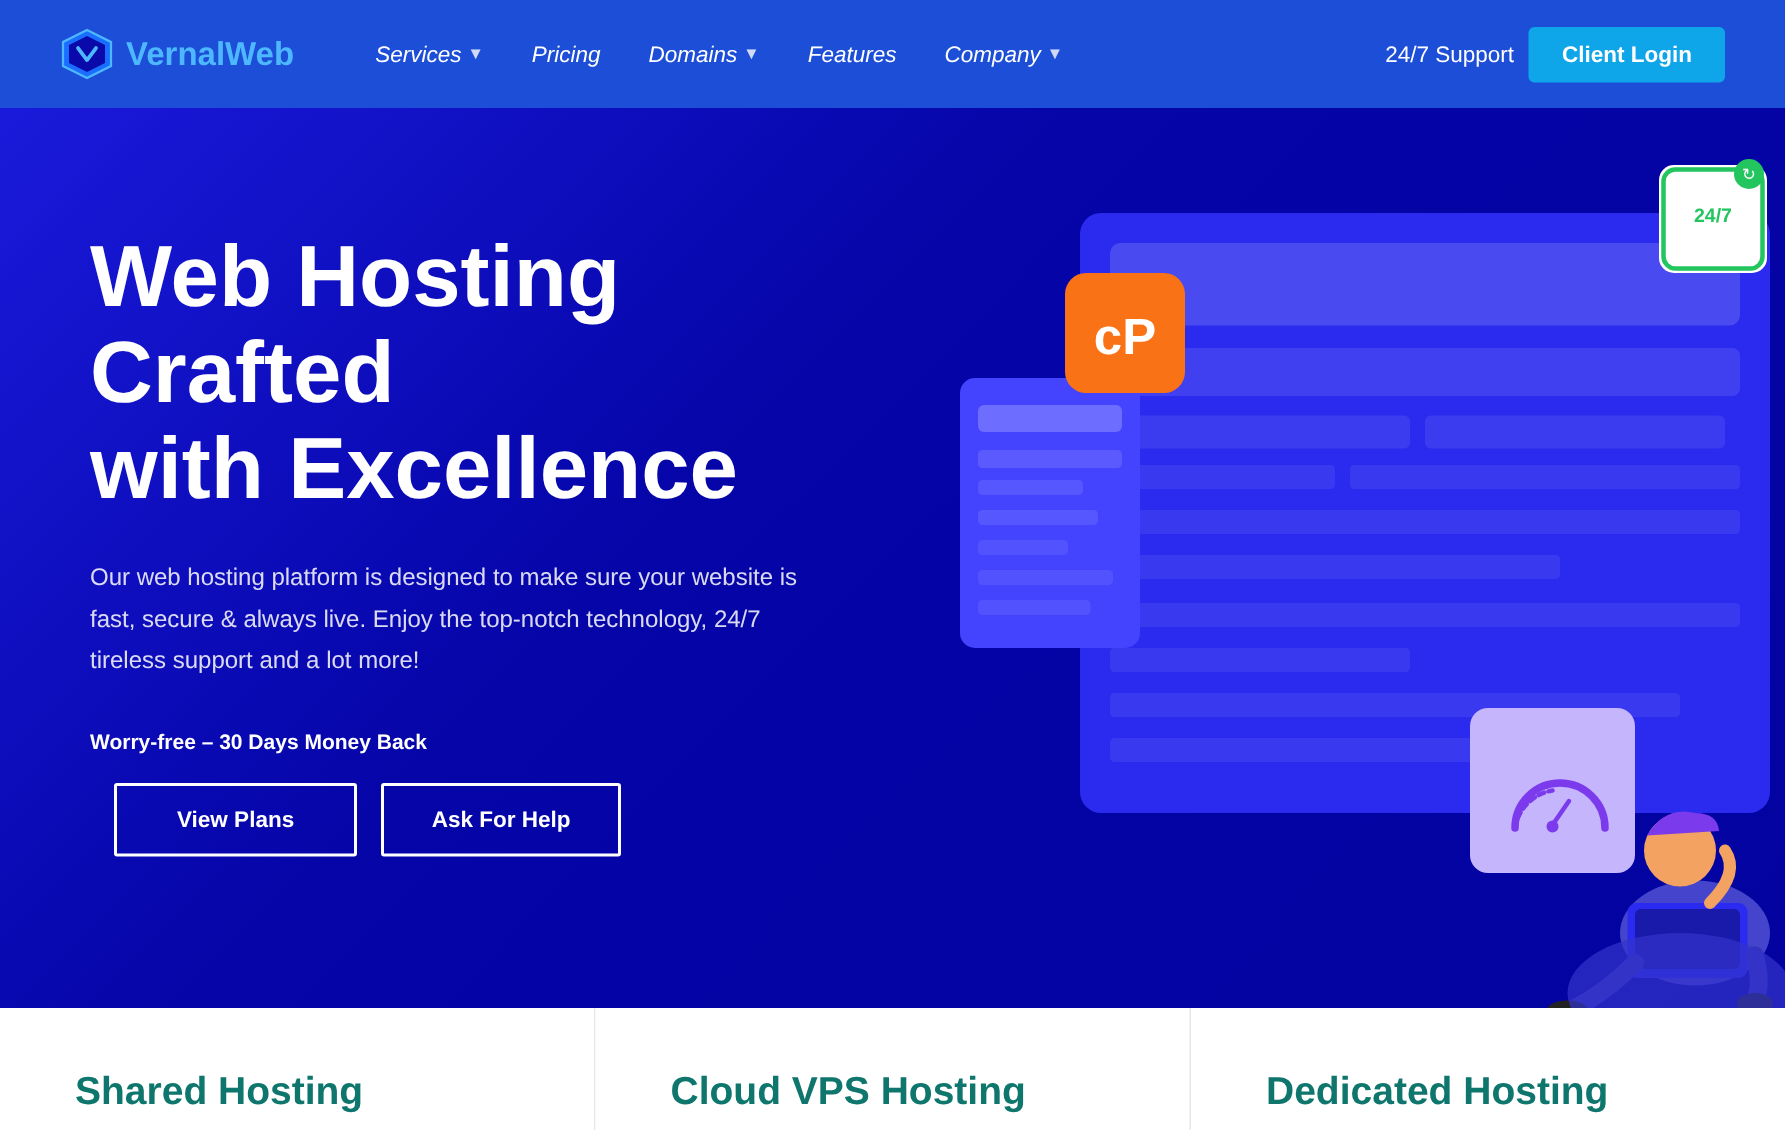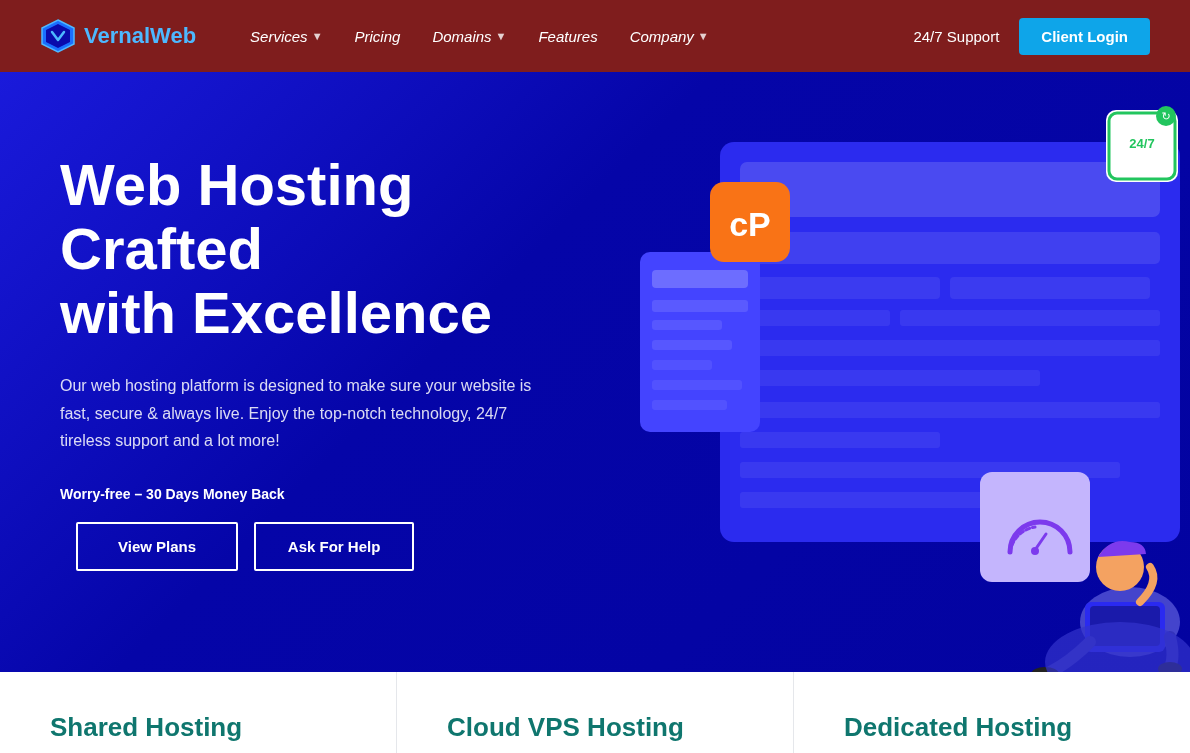--- a/index.html
+++ b/index.html
@@ -2,21 +2,21 @@
 <html><head>
   <meta charset="utf-8">
   <style>
     * { margin: 0; padding: 0; box-sizing: border-box; }
     body { font-family: 'Segoe UI', Arial, sans-serif; background: #0a0aab; overflow-x: hidden; width: 1190px; }
 
     
     nav {
       display: flex;
       align-items: center;
-      background: #7f1d1d;
+      background: #1d4ed8;
       padding: 0 40px;
       height: 72px;
       position: relative;
       z-index: 10;
     }
     .nav-logo {
       display: flex;
       align-items: center;
       gap: 8px;
       margin-right: 40px;
@@ -49,21 +49,21 @@
       padding: 8px 14px;
       cursor: pointer;
       text-decoration: none;
       border-radius: 4px;
       transition: background 0.2s;
     }
     .nav-chevron { font-size: 11px; opacity: 0.8; }
     .nav-right {
       display: flex;
       align-items: center;
-      gap: 20px;
+      gap: 10px;
       justify-content: center;
     }
     .support-link {
       color: white;
       font-size: 15px;
       font-weight: 500;
       text-decoration: none;
       cursor: pointer;
     }
     .client-login-btn {

